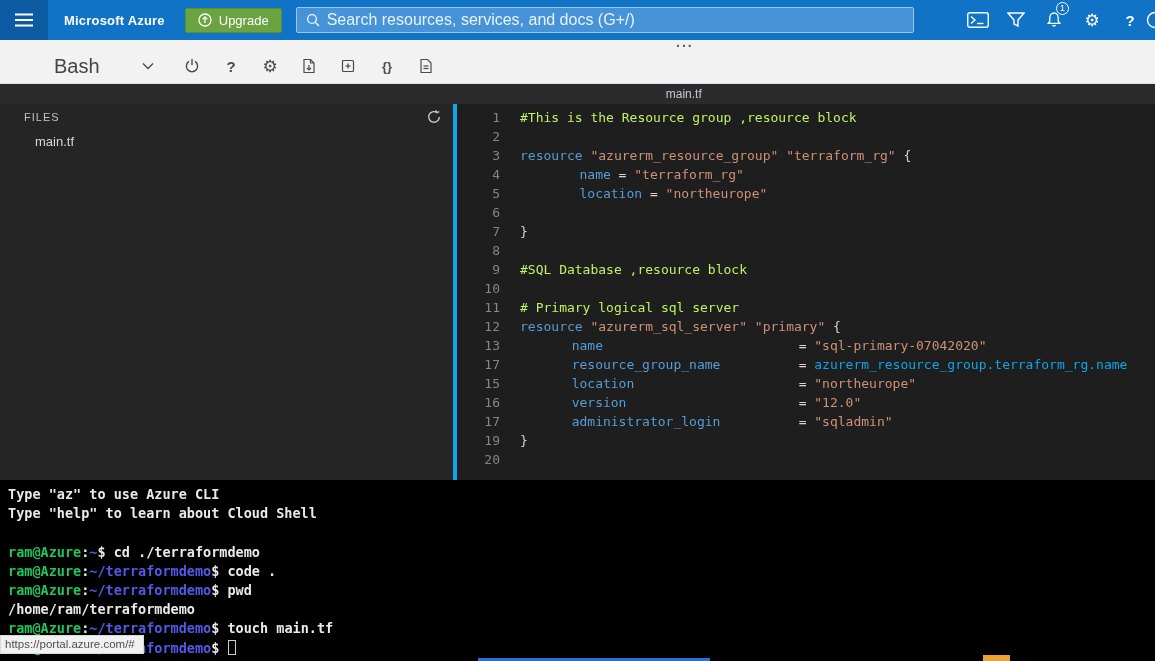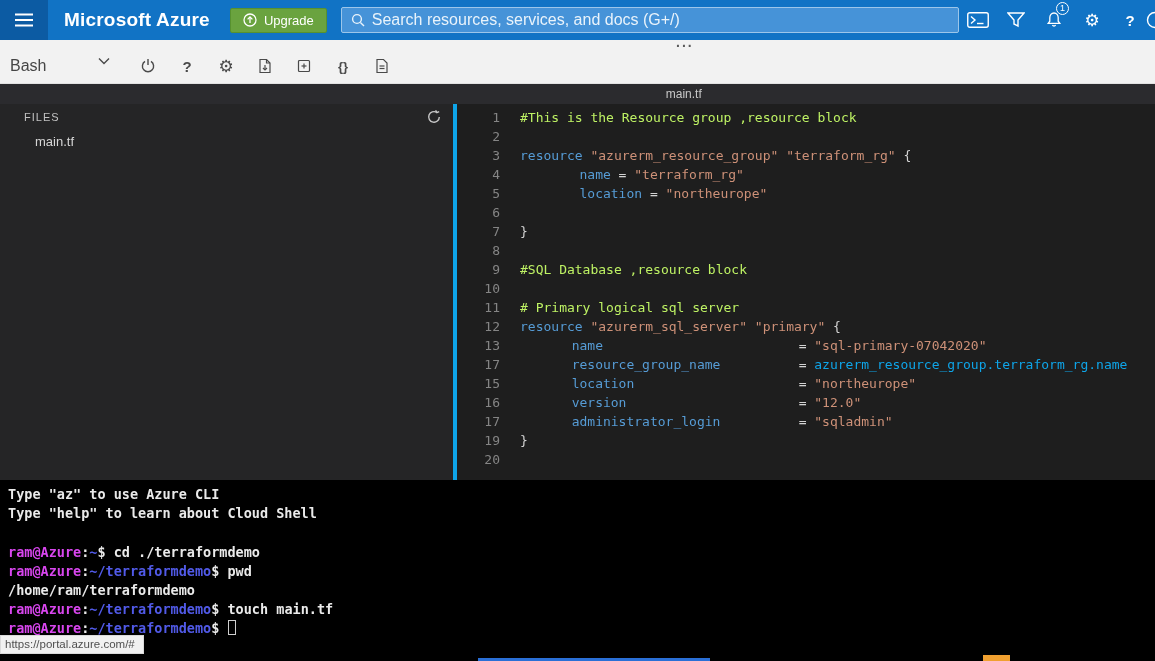--- a/index.html
+++ b/index.html
@@ -3,38 +3,38 @@
 <meta charset="utf-8">
 <style>
   * { margin:0; padding:0; box-sizing:border-box; }
   html,body { background:#dcdcdc; }
   body { font-family:"Liberation Sans", sans-serif; }
   .screen { position:relative; width:1155px; height:661px; background:#ffffff; overflow:hidden; }
 
   
   .topbar { position:absolute; top:0; left:0; width:100%; height:40px; background:#1173c5; display:flex; align-items:center; color:#fff; z-index:30; }
   .hamburger { width:48px; height:40px; background:#0c5ba3; display:flex; align-items:center; justify-content:center; cursor:pointer; flex:none; }
-  .brand { font-size:19px; font-weight:bold; margin:0 20px 0 16px; white-space:nowrap; letter-spacing:.2px; }
+  .brand { font-size:13px; font-weight:bold; margin:0 20px 0 16px; white-space:nowrap; letter-spacing:.2px; }
   .upgrade { display:flex; align-items:center; gap:7px; background:#6aa33f; border:1px solid #57912f; color:#fff; padding:4px 12px; border-radius:2px; font-size:13px; cursor:pointer; font-family:inherit; flex:none; }
   .up-circle { display:flex; }
   .searchwrap { width:618px; height:26px; margin-left:14px; background:#4693d8; border:1px solid #9cc6ea; border-radius:2px; display:flex; align-items:center; padding:0 9px; gap:7px; flex:none; }
   .searchwrap input { flex:1; background:transparent; border:none; outline:none; color:#fff; font-size:16px; font-family:inherit; }
   .searchwrap input::placeholder { color:#e9f3fb; }
   .hicons { margin-left:auto; display:flex; align-items:center; height:40px; }
   .hicon { width:38px; height:40px; display:flex; align-items:center; justify-content:center; cursor:pointer; position:relative; }
   .hicon .glyph { color:#fff; font-size:17px; line-height:1; }
   .hicon.help-h { font-size:15px; font-weight:bold; color:#fff; }
   .badge { position:absolute; top:2px; right:4px; min-width:13px; height:13px; border-radius:50%; background:#1173c5; border:1px solid #fff; color:#fff; font-size:9px; line-height:11px; text-align:center; padding:0 1px; }
   .hicon.partial { width:12px; margin-right:-6px; overflow:visible; }
 
   
   .shellbar { position:absolute; top:40px; left:0; width:100%; height:44px; background:#f2f2f2; border-bottom:1px solid #e2e2e2; z-index:20; }
   .drag { position:absolute; top:-6px; left:59.3%; transform:translateX(-50%); color:#5a5a5a; font-weight:bold; font-size:14px; letter-spacing:2px; cursor:ns-resize; }
   .shellrow { display:flex; align-items:center; height:34px; margin-top:9px; padding-left:10px; color:#454545; }
-  .shellselect { display:flex; justify-content:space-between; width:100px; font-size:16px; cursor:pointer; margin-right:28px; }
+  .shellselect { display:flex; align-items:center; justify-content:space-between; width:100px; font-size:20px; cursor:pointer; margin-right:28px;margin-left:44px; }
   .sicon { display:flex; align-items:center; justify-content:center; width:20px; margin-right:19px; cursor:pointer; color:#4a4a4a; }
   .sicon .txt { font-size:15px; font-weight:bold; color:#4a4a4a; line-height:1; }
   .sicon .gear-t { font-size:17px; font-weight:normal; }
   .sicon .braces-t { font-size:13px; }
 
   
   .tabbar { position:absolute; top:84px; left:0; width:100%; height:20px; background:#2b2b2e; z-index:15; }
   .tabtitle { position:absolute; left:59.2%; transform:translateX(-50%); line-height:20px; font-size:12px; color:#c8c8c8; cursor:pointer; }
 
   
@@ -53,21 +53,21 @@
   .tok-keyword { color:#569cd6; }
   .tok-string  { color:#ce9178; }
   .tok-prop    { color:#569cd6;margin-left:36px; }
   .tok-ref     { color:#0ea5e9; }
   .tok-plain   { color:#d4d4d4; }
 
   
   .terminal { position:absolute; top:480px; left:0; width:100%; height:181px; background:#000; padding:5px 0 0 8px; overflow:hidden; font-family:"DejaVu Sans Mono", monospace; font-size:13.5px; font-weight:bold; }
   .term-line { height:19.2px; line-height:19.2px; white-space:pre; }
   .t-white { color:#eaeaea; }
-  .t-green { color:#d946ef;margin-top:36px; }
+  .t-green { color:#22c55e;margin-top:36px; }
   .t-blue  { color:#515ae8; }
   .term-cursor { display:inline-block; width:8px; height:15px; border:1px solid #cfcfcf; vertical-align:-2px; margin-left:1px; }
 
   
   .status-tooltip { position:absolute; left:0; bottom:7px; background:#f1f1f1; color:#4f4f4f; border:1px solid #dadada; font-size:11.5px; padding:2px 8px 3px 4px; z-index:40; font-family:"Liberation Sans",sans-serif; }
   .artifact-blue { position:absolute; bottom:0; left:478px; width:232px; height:3px; background:#2a6fd6; }
   .artifact-orange { position:absolute; bottom:0; left:983px; width:27px; height:6px; background:#f0a030; }
 
   svg { display:block; }
 </style>
@@ -307,20 +307,21 @@
         </div>
     </div>
   </div>
 
   <div class="terminal">
     <div>
         <div class="term-line"><span class="t-white">Type "az" to use Azure CLI</span></div>
         <div class="term-line"><span class="t-white">Type "help" to learn about Cloud Shell</span></div>
         <div class="term-line">&nbsp;</div>
         <div class="term-line"><span class="t-green">ram@Azure</span><span class="t-white">:</span><span class="t-blue">~</span><span class="t-white">$ </span><span class="t-white">cd ./terraformdemo</span></div>
+        <div class="term-line"><span class="t-green">ram@Azure</span><span class="t-white">:</span><span class="t-blue">~/terraformdemo</span><span class="t-white">$ </span><span class="t-white">code .</span></div>
         <div class="term-line"><span class="t-green">ram@Azure</span><span class="t-white">:</span><span class="t-blue">~/terraformdemo</span><span class="t-white">$ </span><span class="t-white">pwd</span></div>
         <div class="term-line"><span class="t-white">/home/ram/terraformdemo</span></div>
         <div class="term-line"><span class="t-green">ram@Azure</span><span class="t-white">:</span><span class="t-blue">~/terraformdemo</span><span class="t-white">$ </span><span class="t-white">touch main.tf</span></div>
         <div class="term-line"><span class="t-green">ram@Azure</span><span class="t-white">:</span><span class="t-blue">~/terraformdemo</span><span class="t-white">$ </span><span class="term-cursor"></span></div>
       </div>
   </div>
 
   <div class="status-tooltip">https://portal.azure.com/#</div>
   <div class="artifact-blue"></div>
   <div class="artifact-orange"></div>

